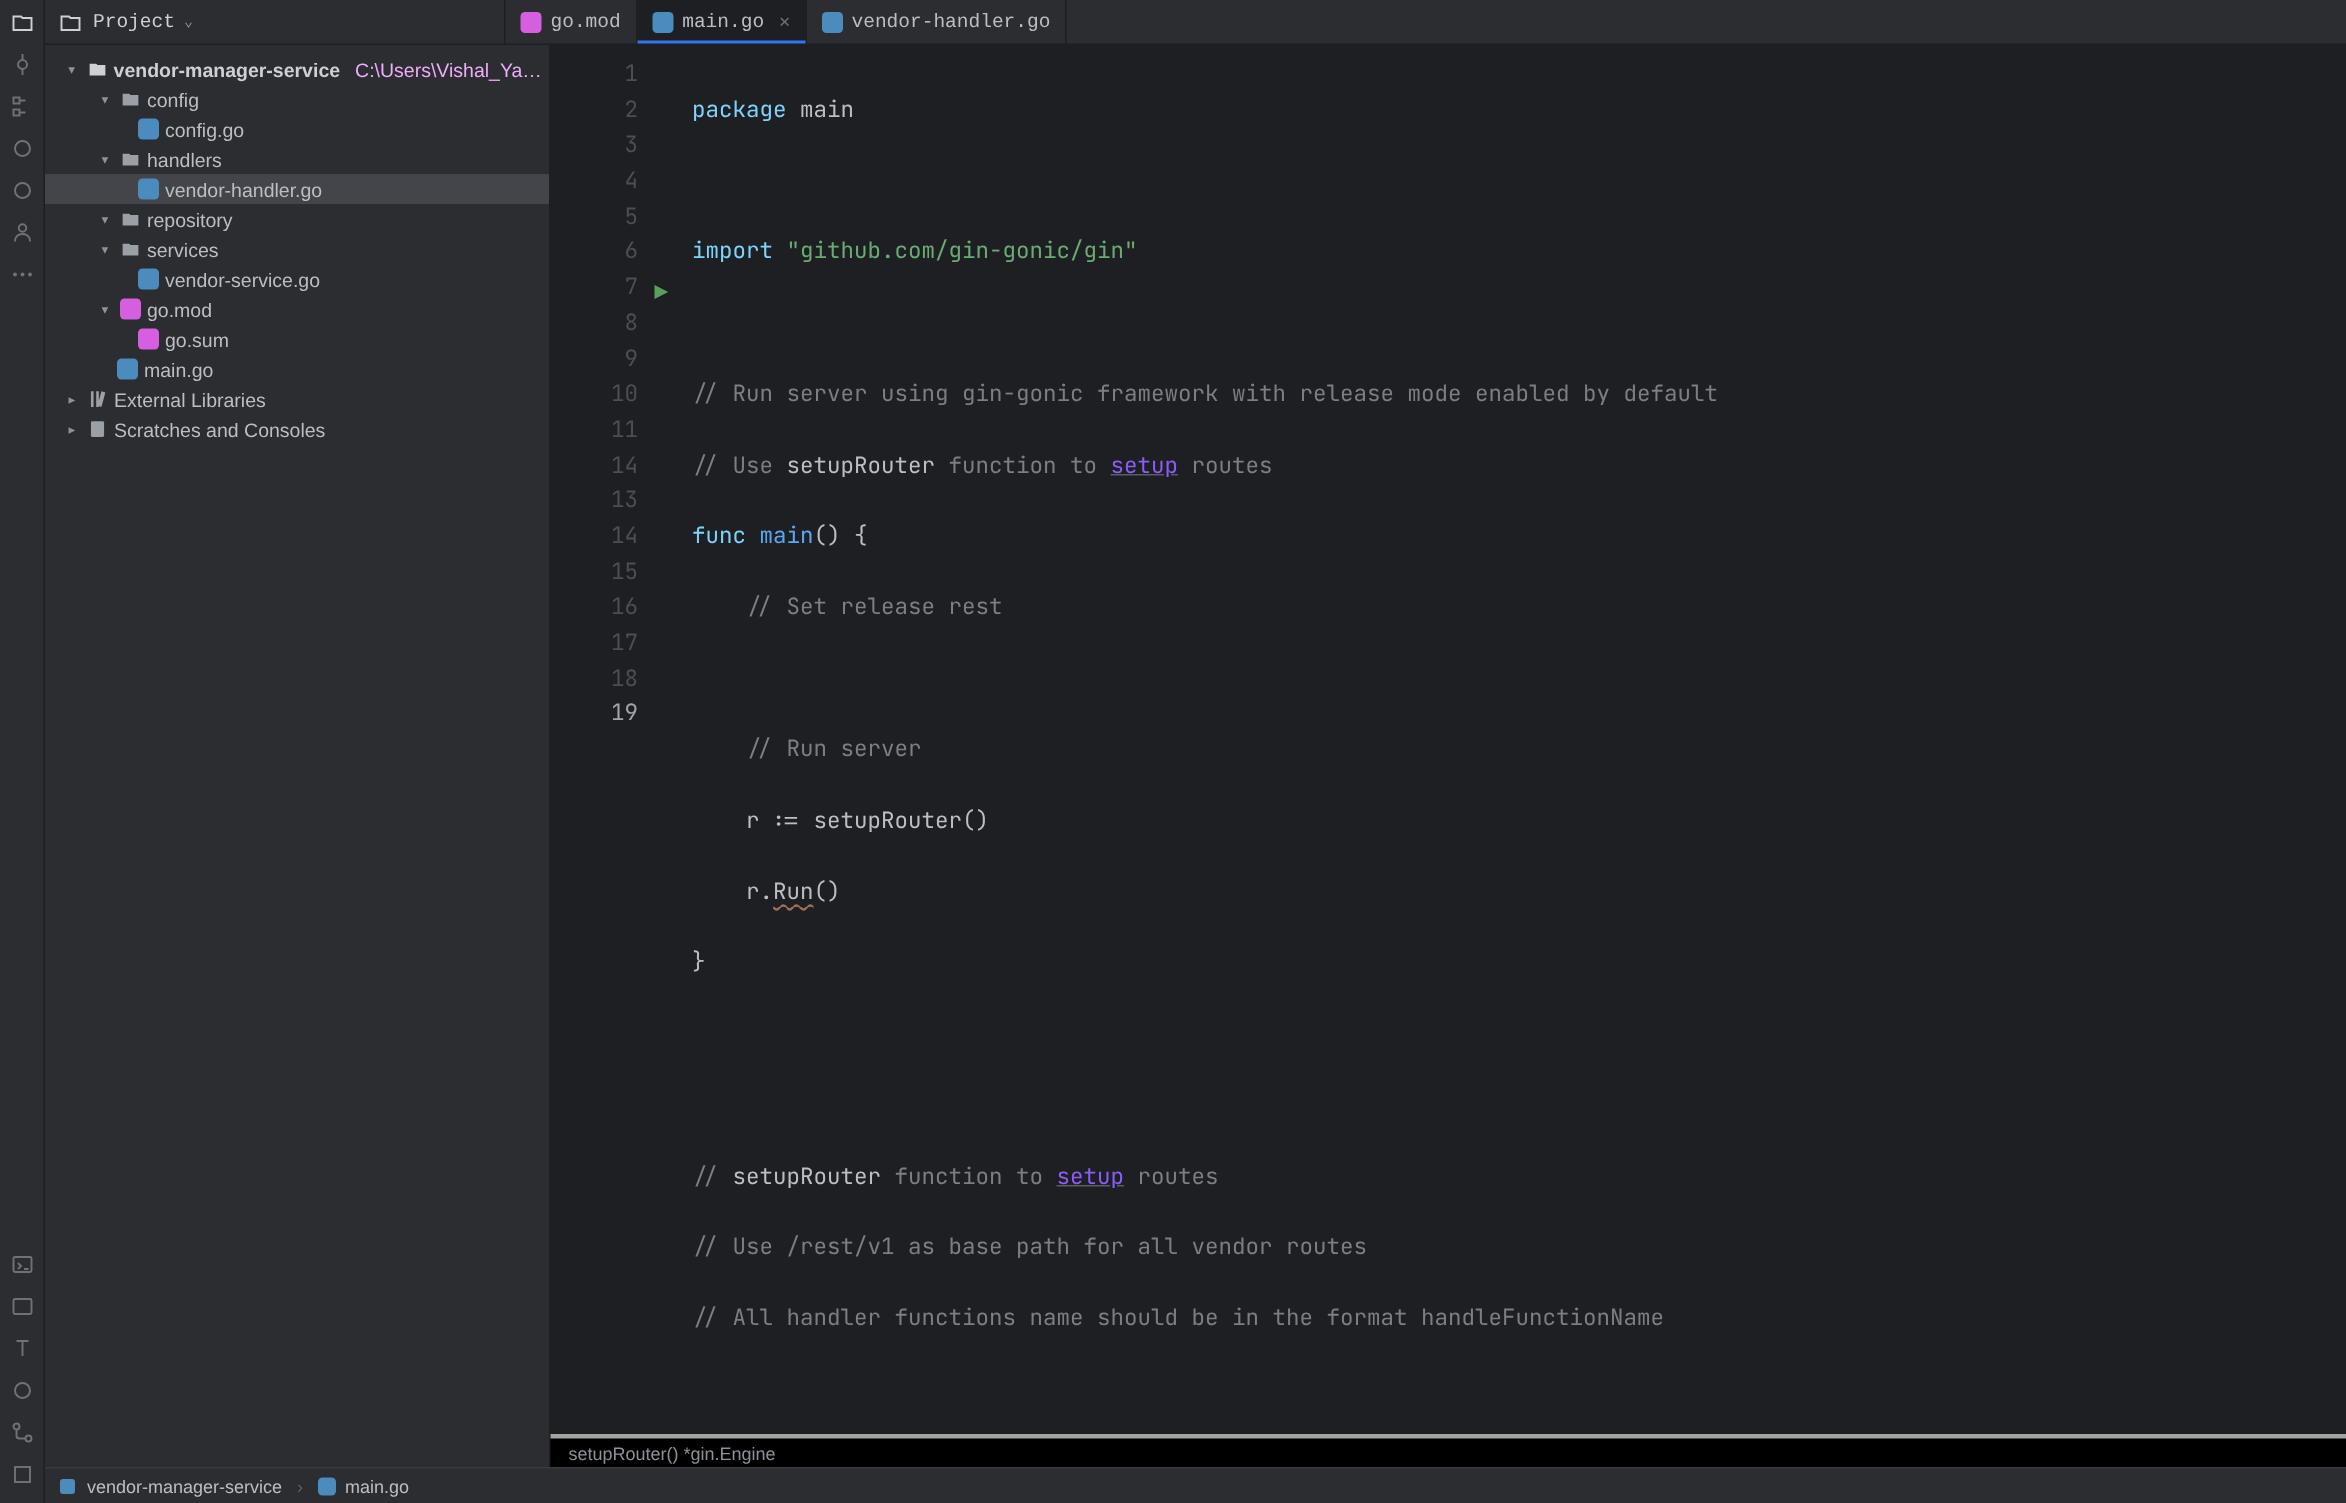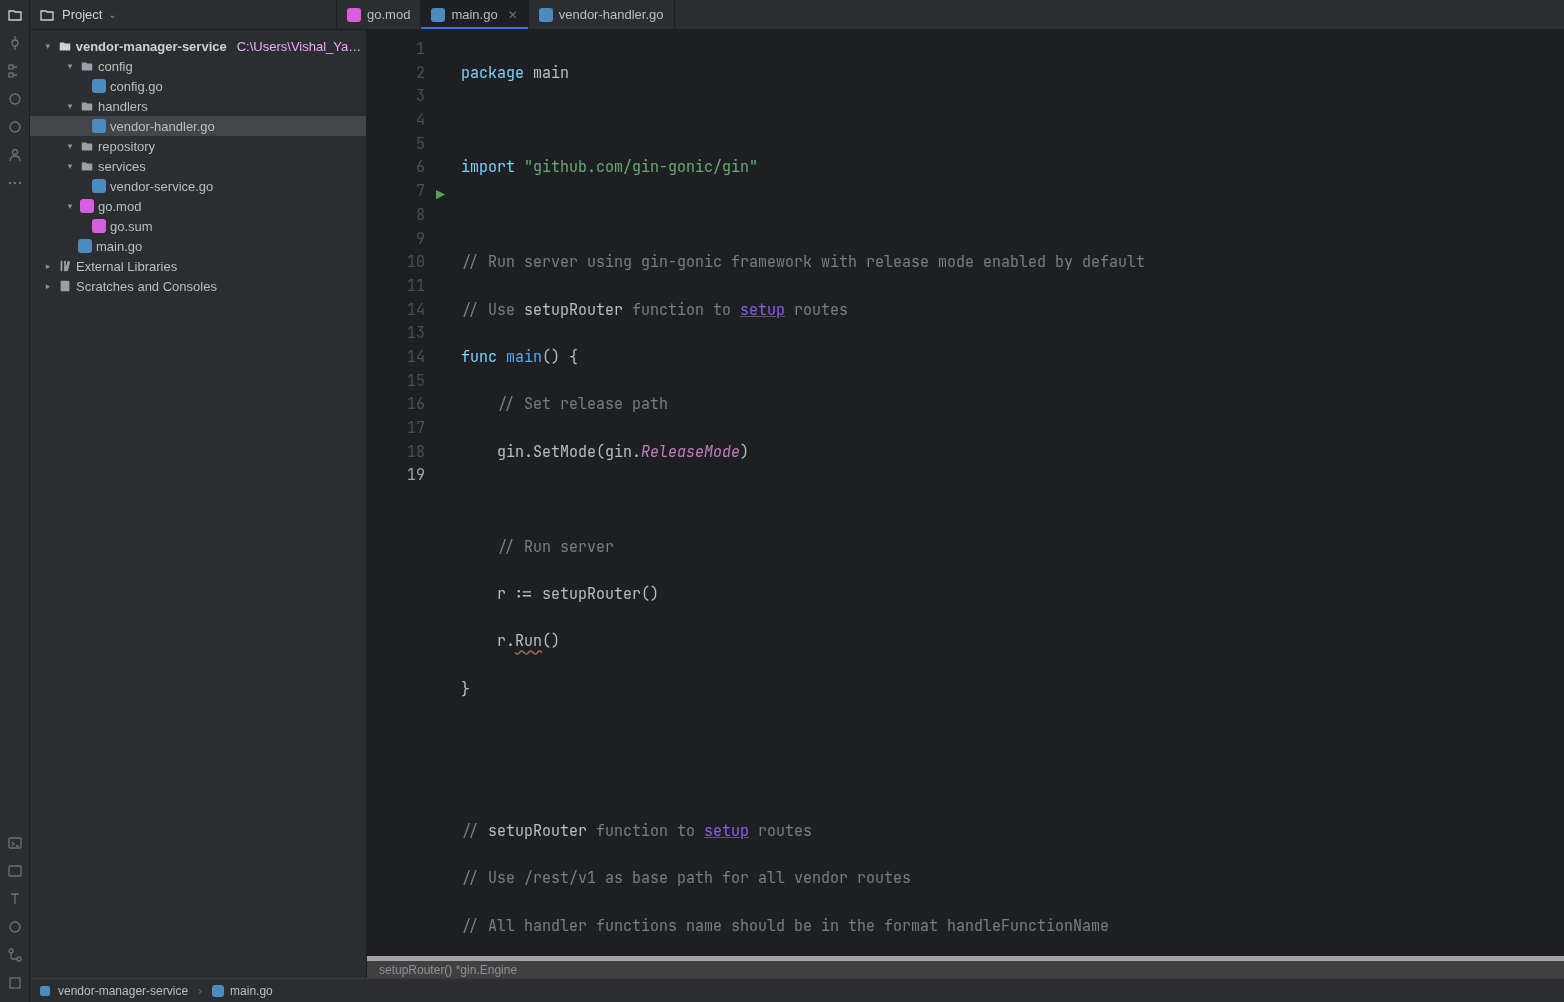--- a/index.html
+++ b/index.html
@@ -4,21 +4,21 @@
 <style>
 * { margin:0; padding:0; box-sizing:border-box; }
 body { background:#1e1f22; color:#bcbec4; font-family:-apple-system,BlinkMacSystemFont,"Segoe UI",Arial,sans-serif; font-size:13px; width:1564px; height:1002px; overflow:hidden; }
 .app { display:flex; height:100%; }
 .activity-bar { width:30px; background:#2b2d30; display:flex; flex-direction:column; align-items:center; padding-top:6px; gap:10px; border-right:1px solid #1e1f22; }
 .activity-bottom { margin-top:auto; display:flex; flex-direction:column; align-items:center; gap:10px; padding-bottom:10px; }
 .act-ico { width:18px; height:18px; display:flex; align-items:center; justify-content:center; color:#6e7178; cursor:pointer; }
 .act-ico.active { color:#ced0d6; }
 .act-ico svg { width:16px; height:16px; }
 .main-col { flex:1; display:flex; flex-direction:column; min-width:0; }
-.top-row { display:flex; height:30px; background:#2b2d30; border-bottom:1px solid #1e1f22; }
+.top-row { display:flex; height:30px; background:#2b2d30; border-bottom:1px solid #1e1f22;font-family:Liberation Mono, monospace; }
 .project-hdr { width:307px; display:flex; align-items:center; padding-left:8px; gap:6px; color:#ced0d6; border-right:1px solid #1e1f22; }
 .project-hdr .lbl { font-weight:500; }
 .chev { font-size:10px; color:#8e9197; }
 .tabs { display:flex; align-items:stretch; }
 .tab { display:flex; align-items:center; gap:6px; padding:0 10px; color:#bcbec4; border-right:1px solid #1e1f22; cursor:pointer; position:relative; }
 .tab.active { background:#1e1f22; }
 .tab.active::after { content:""; position:absolute; left:0; right:0; bottom:0; height:2px; background:#3574f0; }
 .tab .close { color:#6e7178; font-size:12px; margin-left:4px; }
 .go-ico { width:14px; height:14px; background:#4b8bbe; border-radius:3px; display:inline-block; position:relative; }
 .go-ico.mod { background:#d55fde; }
@@ -43,21 +43,21 @@
 .kw { color:#7dd3fc; }
 .pkg { color:#bcbec4; }
 .str { color:#6aab73; }
 .cm { color:#7a7e85; }
 .cmu { color:#8b5cf6; text-decoration:underline; text-decoration-color:#5a5d63; }
 .cmsp { color:#bcbec4; }
 .fn { color:#56a8f5; }
 .typ { color:#bcbec4; font-style:normal; }
 .it { color:#c77dbb; font-style:italic; }
 .wavy { text-decoration: underline wavy rgba(207,142,109,0.7); text-underline-offset:3px; }
-.crumb-bar { height:22px; background:#404040; border-top:5px solid #a3a3a3; display:flex; align-items:center; padding:0 12px; color:#8e9197; font-size:12px; }
+.crumb-bar { height:22px; background:#000000; border-top:3px solid #a3a3a3; display:flex; align-items:center; padding:0 12px; color:#8e9197; font-size:12px; }
 .status-bar { height:24px; background:#2b2d30; border-top:1px solid #393b40; display:flex; align-items:center; padding:0 8px; gap:6px; font-size:12px; color:#bcbec4; }
 .status-bar .sep { color:#5f6166; margin:0 4px; }
 .sb-ico { width:14px; height:14px; display:inline-block; }
 </style>
 </head>
 <body>
 
 <div class="app">
   <div class="activity-bar">
     <span class="act-ico active">
@@ -283,22 +283,21 @@
             <div class="ln hl">19</div>
           </div>
           <div class="code">
 <div class="row"><span class="kw">package </span><span class="pkg">main</span></div>
 <div class="row"></div>
 <div class="row"><span class="kw">import </span><span class="str">"github.com/gin-gonic/gin"</span></div>
 <div class="row"></div>
 <div class="row"><span class="cm">// Run server using gin-gonic framework with release mode enabled by default</span></div>
 <div class="row"><span class="cm">// Use </span><span class="cmsp">setupRouter</span><span class="cm"> function to </span><span class="cmu">setup</span><span class="cm"> routes</span></div>
 <div class="row"><span class="kw">func </span><span class="fn">main</span><span>() {</span></div>
-<div class="row"><span class="cm">    // Set release path</span></div>
-<div class="row"><span>    gin.</span><span class="typ">SetMode</span><span>(gin.</span><span class="it">ReleaseMode</span><span>)</span></div>
+<div class="row"><span class="cm">    // Set release rest</span></div>
 <div class="row"></div>
 <div class="row"><span class="cm">    // Run server</span></div>
 <div class="row"><span>    r := </span><span class="typ">setupRouter</span><span>()</span></div>
 <div class="row"><span>    r.</span><span class="wavy">Run</span><span>()</span></div>
 <div class="row"><span>}</span></div>
 <div class="row"></div>
 <div class="row"></div>
 <div class="row"><span class="cm">// </span><span class="cmsp">setupRouter</span><span class="cm"> function to </span><span class="cmu">setup</span><span class="cm"> routes</span></div>
 <div class="row"><span class="cm">// Use /rest/v1 as base path for all vendor routes</span></div>
 <div class="row"><span class="cm">// All handler functions name should be in the format handleFunctionName</span></div>

